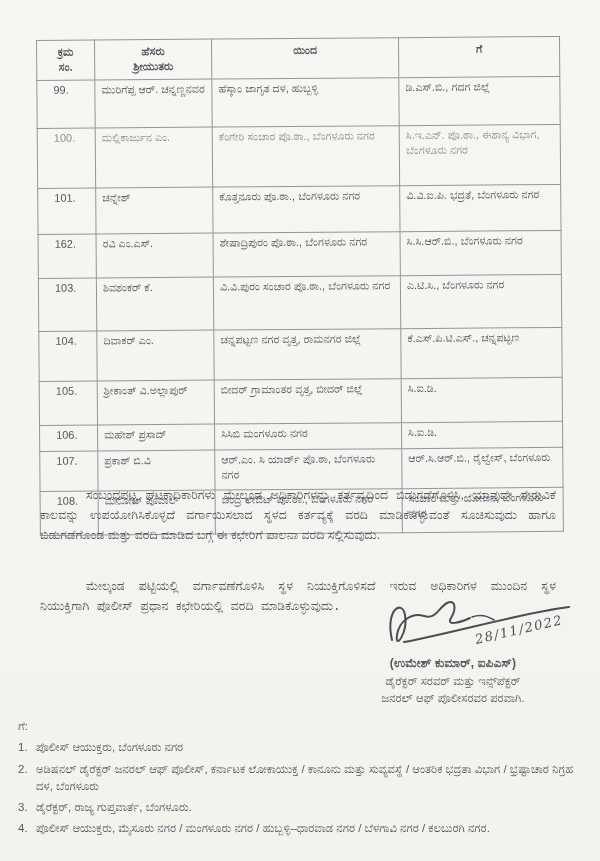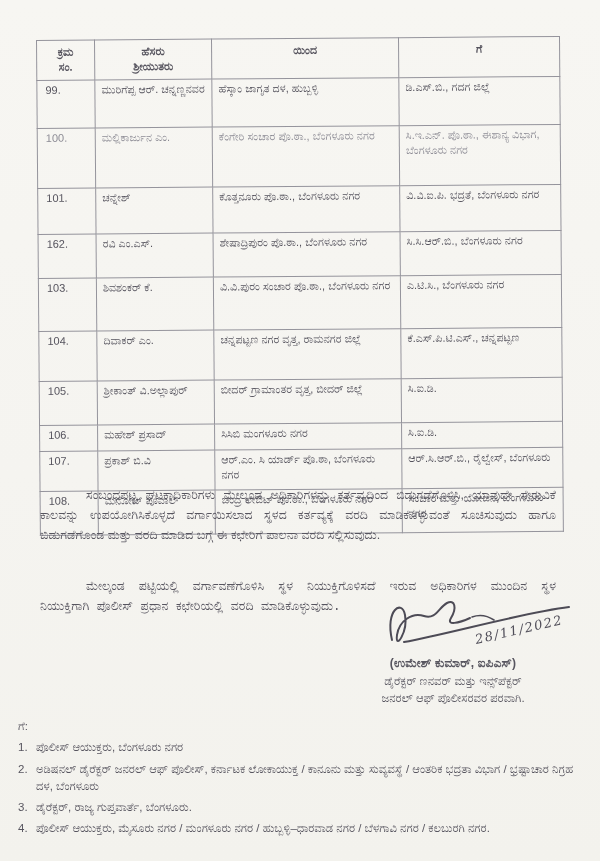--- a/index.html
+++ b/index.html
@@ -8,21 +8,21 @@
     position:relative;width:600px;height:861px;overflow:hidden;
     background:linear-gradient(180deg,#f7f6f2 0%,#f5f4f0 55%,#f3f2ed 100%);
     font-family:"Liberation Sans","DejaVu Sans",sans-serif;
     color:#57555f;
   }
   
   .tablewrap{position:absolute;left:36px;top:40px;width:523px;transform:rotate(-0.45deg);transform-origin:left top;}
   table.transfer{border-collapse:collapse;width:100%;table-layout:fixed;font-size:11px;line-height:1.4;color:#55535d;}
   table.transfer th,table.transfer td{border:1px solid #95949c;vertical-align:top;padding:2px 6px 3px;overflow:hidden;}
   table.transfer th{font-weight:bold;text-align:center;white-space:pre-line;padding-top:4px;height:32px;}
-  table.transfer td.sl{padding-left:8px;}
+  table.transfer td.sl{padding-left:16px;}
   tbody tr:nth-child(1) td{height:42px;}
   tbody tr:nth-child(2) td{height:54px;}
   tbody tr:nth-child(2){color:#8d8c95;}
   tbody tr:nth-child(3) td{height:40px;}
   tbody tr:nth-child(4) td{height:38px;}
   tbody tr:nth-child(5) td{height:47px;}
   tbody tr:nth-child(6) td{height:44px;}
   tbody tr:nth-child(7) td{height:38px;}
   tbody tr:nth-child(8) td{height:20px;}
   tbody tr:nth-child(9) td{height:34px;}
@@ -147,21 +147,21 @@
     <svg viewBox="0 0 200 64" aria-hidden="true">
       <g fill="none" stroke="#4d4b56" stroke-width="2" stroke-linecap="round">
         <path d="M16,46 C9,16 26,5 29,21 C32,38 19,57 21,41 C23,27 36,18 48,22 C60,26 63,13 71,9 C79,5 81,14 75,24 C70,32 83,29 94,24"></path>
         <path d="M28,48 C72,40 150,18 193,13"></path>
         <path d="M96,23 C104,20 112,22 118,26" stroke-width="1.6"></path>
       </g>
     </svg>
     <div class="sig-date">28/11/2022</div>
     <div class="sig-text">
       <div class="sig-name">(ಉಮೇಶ್ ಕುಮಾರ್, ಐಪಿಎಸ್)</div>
-      <div>ಡೈರೆಕ್ಟರ್ ಣನವರ್ ಮತ್ತು ಇನ್ಸ್‌ಪೆಕ್ಟರ್</div>
+      <div>ಡೈರೆಕ್ಟರ್ ಸರವರ್ ಮತ್ತು ಇನ್ಸ್‌ಪೆಕ್ಟರ್</div>
       <div>ಜನರಲ್ ಆಫ್ ಪೊಲೀಸರವರ ಪರವಾಗಿ.</div>
     </div>
   </div>
 
   <div class="dist">
     <p class="dist-head">ಗೆ:</p>
     <ol id="dist-list">
         <li>
           <span class="num">1.</span>
           <span class="txt">ಪೊಲೀಸ್ ಆಯುಕ್ತರು, ಬೆಂಗಳೂರು ನಗರ</span>

